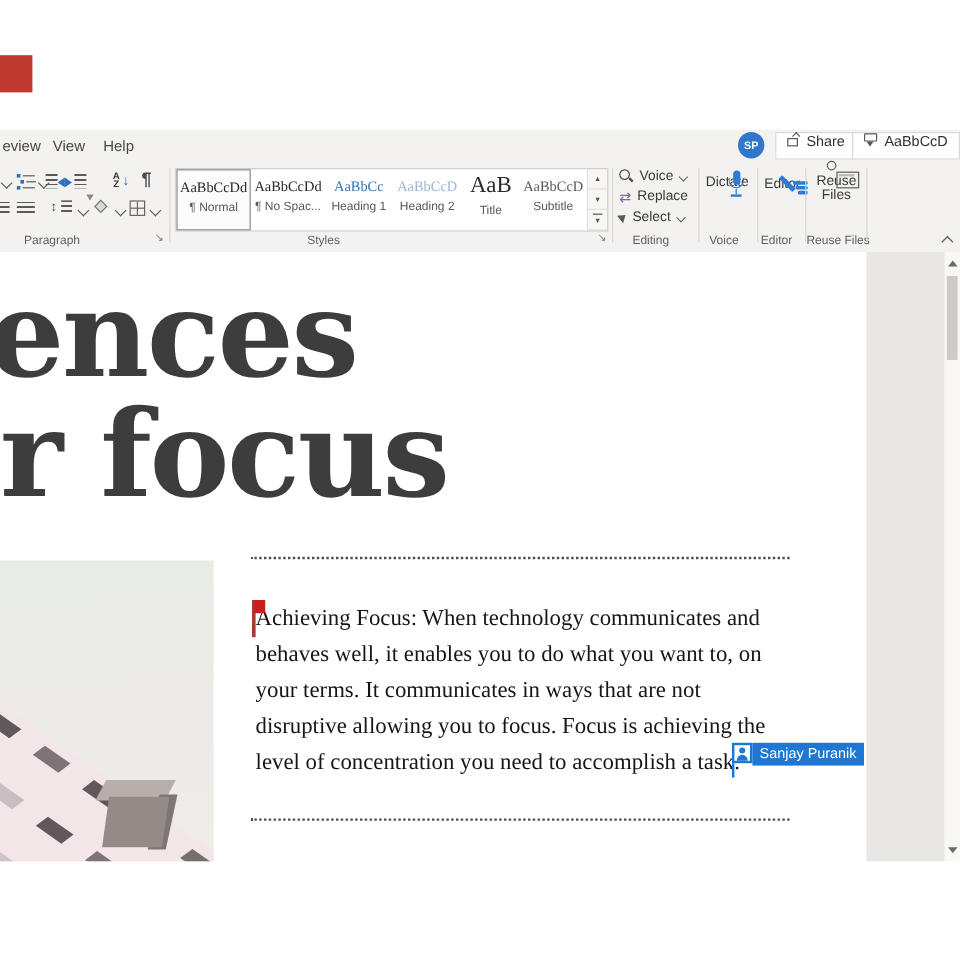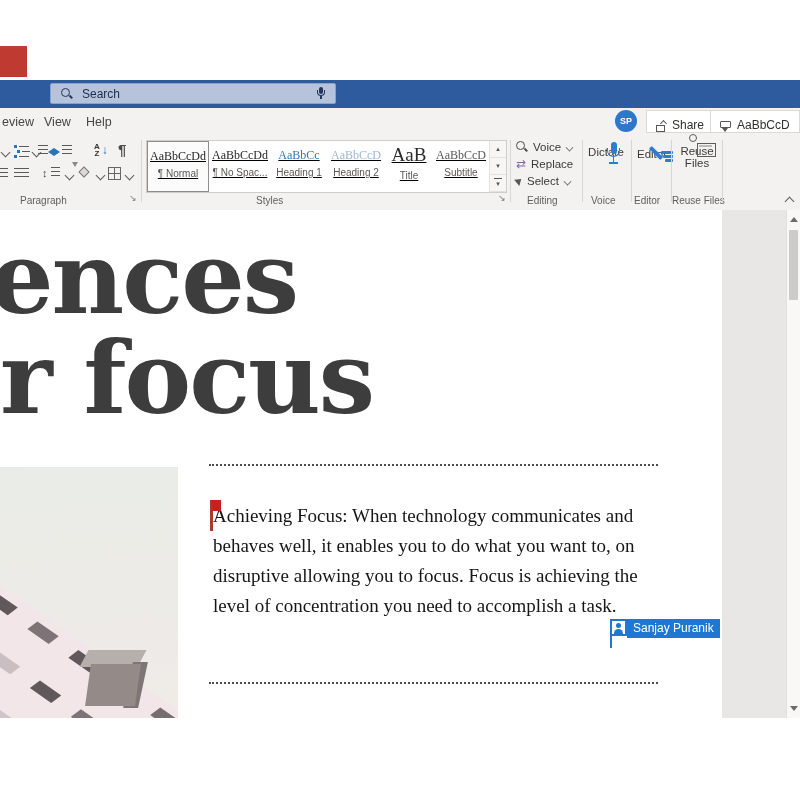--- a/index.html
+++ b/index.html
@@ -31,21 +31,21 @@
   .icon-min{left:703px;top:93px;width:11px;height:2px;background:#fff;}
   .icon-restore{left:741px;top:89px;width:9px;height:9px;border:1.2px solid #fff;box-sizing:border-box;background:#2d5b9d;}
   .icon-restore::before{content:"";position:absolute;left:1px;top:-4px;width:9px;height:9px;border-top:1.2px solid #fff;border-right:1.2px solid #fff;}
   .icon-close{left:776px;top:85px;color:#fff;font-size:14px;line-height:18px;}
 
   
   .tabrow{left:0;top:108px;width:800px;height:28px;background:#f3f2f1;}
   .tab{top:7px;font-size:12.5px;color:#484644;}
   .sp-badge{left:615px;top:2px;width:22px;height:22px;border-radius:50%;background:#2e77cc;color:#fff;
             font-size:9px;font-weight:bold;display:flex;align-items:center;justify-content:center;}
-  .pillbtn{top:2px;height:23px;background:#fff;border:1px solid #dbd9d7;display:flex;align-items:flex-end;gap:5px;
+  .pillbtn{top:2px;height:23px;background:#fff;border:1px solid #dbd9d7;display:flex;align-items:flex-start;gap:5px;
            font-size:12px;color:#323130;padding:0 9px;box-sizing:border-box;}
   .icon-share{position:relative;width:11px;height:11px;}
   .icon-share::before{content:"";position:absolute;left:0;bottom:0;width:9px;height:7px;border:1.2px solid #5a5856;box-sizing:border-box;}
   .icon-share::after{content:"";position:absolute;left:5px;top:0;width:4px;height:4px;border-top:1.2px solid #5a5856;border-right:1.2px solid #5a5856;transform:rotate(-45deg);}
   .icon-comment{position:relative;width:12px;height:11px;}
   .icon-comment::before{content:"";position:absolute;left:0;top:0;width:11px;height:7px;border:1.2px solid #5a5856;border-radius:1px;box-sizing:border-box;}
   .icon-comment::after{content:"";position:absolute;left:2px;top:7px;width:0;height:0;border-left:3px solid transparent;border-right:3px solid transparent;border-top:4px solid #5a5856;}
 
   
   .ribbon{left:0;top:136px;width:800px;height:74px;background:#f3f2f1;border-bottom:1px solid #cfcdcb;box-sizing:content-box;}
@@ -71,21 +71,21 @@
   .icon-mll b{position:absolute;width:2.5px;height:2.5px;background:#2a74b8;}
   .icon-linespace{display:flex;gap:3px;align-items:center;}
   .ls-arrow{font-size:11px;color:#4a4a4a;}
   .ls-lines{width:9px;height:12px;}
   .icon-bucket{position:relative;width:14px;height:13px;}
   .icon-bucket::before{content:"";position:absolute;left:2px;top:1px;width:8px;height:8px;background:#dcdad8;border:1.3px solid #7a7876;transform:rotate(45deg);box-sizing:border-box;}
   .icon-bucket::after{content:"";position:absolute;right:0;bottom:0;width:0;height:0;border-left:3px solid transparent;border-right:3px solid transparent;border-top:5px solid #8a8886;}
   .icon-borders{width:13px;height:13px;border:1px solid #666;box-sizing:border-box;
     background:linear-gradient(#666 0 0) center/1px 100% no-repeat,linear-gradient(#666 0 0) center/100% 1px no-repeat;}
 
-  .gallery{left:146px;top:4px;width:352px;height:53px;background:#fff;border:1px solid #cfcdcb;display:flex;box-sizing:border-box;text-decoration:underline;}
+  .gallery{left:146px;top:4px;width:352px;height:53px;background:#fff;border:1px solid #cfcdcb;display:flex;box-sizing:border-box;}
   .style-entry{text-align:center;padding-top:7px;box-sizing:border-box;position:relative;}
   .style-entry.selected{border:1px solid #8f8d8b;background:#fbfbfb;}
   .sample{font-family:"Liberation Serif",serif;font-size:12px;color:#262626;white-space:nowrap;overflow:hidden;}
   .style-name{font-size:10px;color:#5a5856;margin-top:4px;white-space:nowrap;overflow:hidden;}
   .gal-scroll{left:489px;top:4px;width:18px;height:53px;border:1px solid #cfcdcb;border-left:1px solid #e3e1df;background:#f7f6f5;box-sizing:border-box;}
   .gal-btn{width:100%;height:17px;font-size:7px;color:#555;display:flex;align-items:center;justify-content:center;border-bottom:1px solid #e3e1df;box-sizing:border-box;}
   .gal-btn.more{flex-direction:column;gap:0;}
   .gal-btn.more::before{content:"";width:8px;height:1.5px;background:#555;margin-bottom:1px;}
 
   .ed-row{left:516px;display:flex;align-items:center;gap:5px;font-size:11.5px;color:#3b3a39;}
@@ -140,38 +140,20 @@
   .balc-front{position:absolute;left:88px;top:197px;width:50px;height:42px;background:#948b89;transform:skewX(-8deg);}
   .balc-side{position:absolute;left:128px;top:195px;width:15px;height:46px;background:#7e7674;transform:skewX(-12deg);}
 </style>
 </head>
 <body>
 
 <div class="screen">
 
   <div class="abs redmark"></div>
 
-  <div class="abs titlebar">
-    <div class="abs searchbox">
-      <span class="icon-mag"></span>
-      <span class="search-text">Search</span>
-      <span class="icon-mic">
-          <span class="cap"></span>
-          <span class="arc"></span>
-          <span class="stem"></span>
-        </span>
-    </div>
-    <span class="abs user-name">Monica Thomson</span>
-    <span class="abs avatar"></span>
-    <span class="abs icon-diamond">◇</span>
-    <span class="abs icon-winopt"></span>
-    <span class="abs icon-min"></span>
-    <span class="abs icon-restore"></span>
-    <span class="abs icon-close">×</span>
-  </div>
 
   <div class="abs tabrow">
     <span class="abs tab" style="left:2px">eview</span>
     <span class="abs tab" style="left:44px">View</span>
     <span class="abs tab" style="left:86px">Help</span>
     <span class="abs sp-badge">SP</span>
     <div class="abs pillbtn" style="left:646px">
       <span class="icon-share"></span>
       <span>Share</span>
     </div>
@@ -316,20 +298,21 @@
 
     <div class="abs h1line" style="left:-10px;top:18px">ences</div>
     <div class="abs h1line" style="left:0;top:118px">r focus</div>
 
     <div class="abs dots" style="top:254px"></div>
     <div class="abs dots" style="top:472px"></div>
 
     <div class="abs" style="left:213px;top:291px">
       <div class="pline">Achieving Focus: When technology communicates and</div>
       <div class="pline">behaves well, it enables you to do what you want to, on</div>
+      <div class="pline">your terms. It communicates in ways that are not</div>
       <div class="pline">disruptive allowing you to focus. Focus is achieving the</div>
       <div class="pline">level of concentration you need to accomplish a task.</div>
     </div>
 
     <div class="abs flag-pole"></div>
     <div class="abs flag-rect"></div>
 
     <div class="abs p-box">
       <div class="p-head"></div>
         <div class="p-body"></div>

